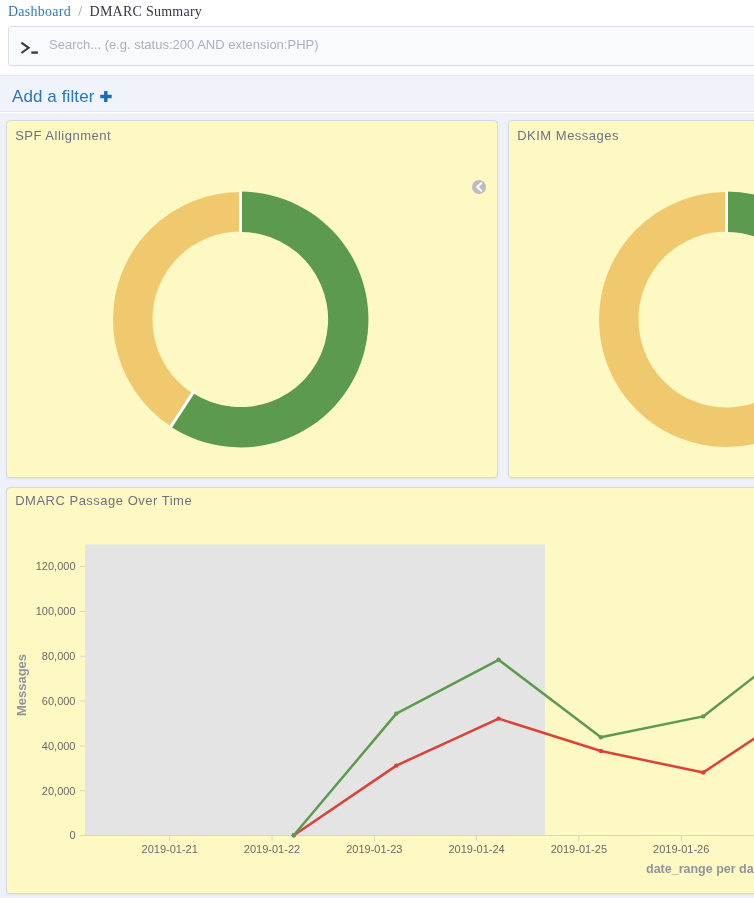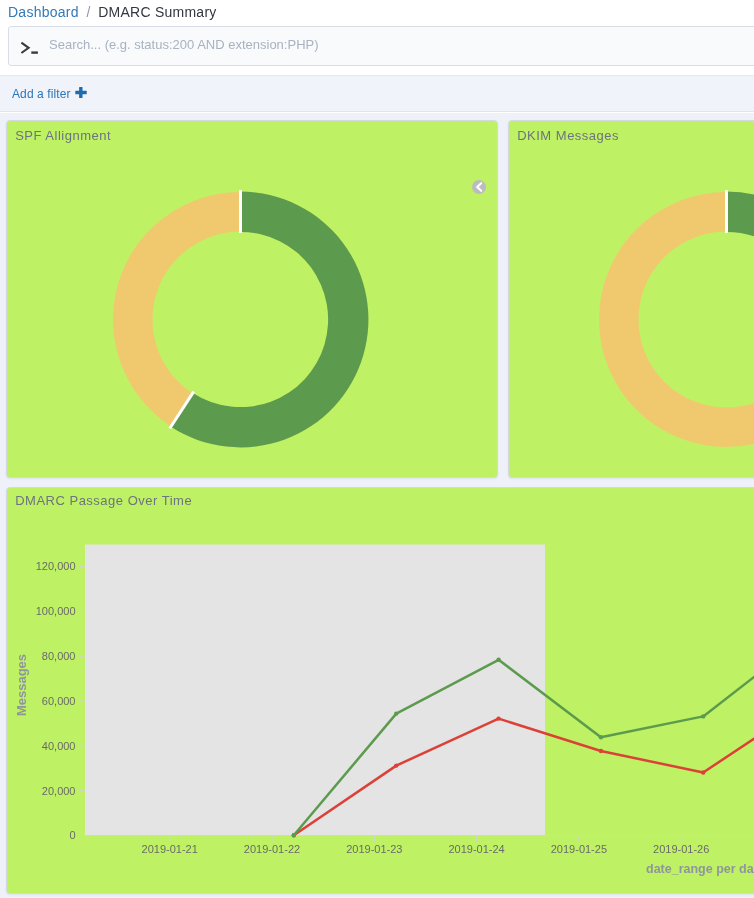--- a/index.html
+++ b/index.html
@@ -1,28 +1,28 @@
 <!DOCTYPE html>
 <html><head>
 <meta charset="utf-8">
 <style>
   html,body{margin:0;padding:0;}
   body{width:754px;height:898px;overflow:hidden;font-family:"Liberation Sans",sans-serif;background:#fff;}
   .page{position:relative;width:1010px;height:898px;}
-  .crumbs{position:absolute;left:8px;top:3.5px;font-size:14px;letter-spacing:0.25px;color:#343741;}
+  .crumbs{position:absolute;left:8px;top:3.5px;font-size:14px;letter-spacing:0.25px;color:#343741;font-family:Liberation Serif, serif;}
   .crumbs a{color:#337ab7;text-decoration:none;}
   .crumbs .sep{color:#8e98a6;padding:0 3.5px;}
   .searchbox{position:absolute;left:8px;top:26px;width:994px;height:39.5px;background:#f9fafc;border:1px solid #d9dde6;border-radius:3px;box-sizing:border-box;}
   .prompt{position:absolute;left:0;top:0;}
   .placeholder{position:absolute;left:40px;top:10px;font-size:13px;color:#a9b2c1;}
   .filterbar{position:absolute;left:0;top:75px;width:1010px;height:37px;background:#f0f3f9;border-top:1px solid #e4e8f0;border-bottom:1px solid #e0e5ee;box-sizing:border-box;}
-  .addfilter{position:absolute;left:12px;top:10.5px;font-size:12px;letter-spacing:0.1px;color:#2a76b9;}
+  .addfilter{position:absolute;left:12px;top:10.5px;font-size:17px;letter-spacing:0.1px;color:#2a76b9;}
   
   .dash{position:absolute;left:0;top:113px;width:1010px;height:785px;background:#eef1f7;}
-  .panel{position:absolute;background:#bef264;border:1px solid #d3d8e3;border-radius:4px;box-shadow:0 1px 2px rgba(60,70,90,0.08);box-sizing:border-box;}
+  .panel{position:absolute;background:#fef9c3;border:1px solid #d3d8e3;border-radius:4px;box-shadow:0 1px 2px rgba(60,70,90,0.08);box-sizing:border-box;}
   #p1{left:6px;top:7px;width:492px;height:358px;}
   #p2{left:508px;top:7px;width:492px;height:358px;}
   #p3{left:6px;top:374px;width:994px;height:407px;}
   .ptitle{position:absolute;left:8.2px;top:6.5px;font-size:13px;letter-spacing:0.5px;color:#6d7380;}
   #p3 .ptitle{top:5px;}
   .psvg{position:absolute;left:-1px;top:-1px;}
 </style>
 </head>
 <body>
 <div class="page">

